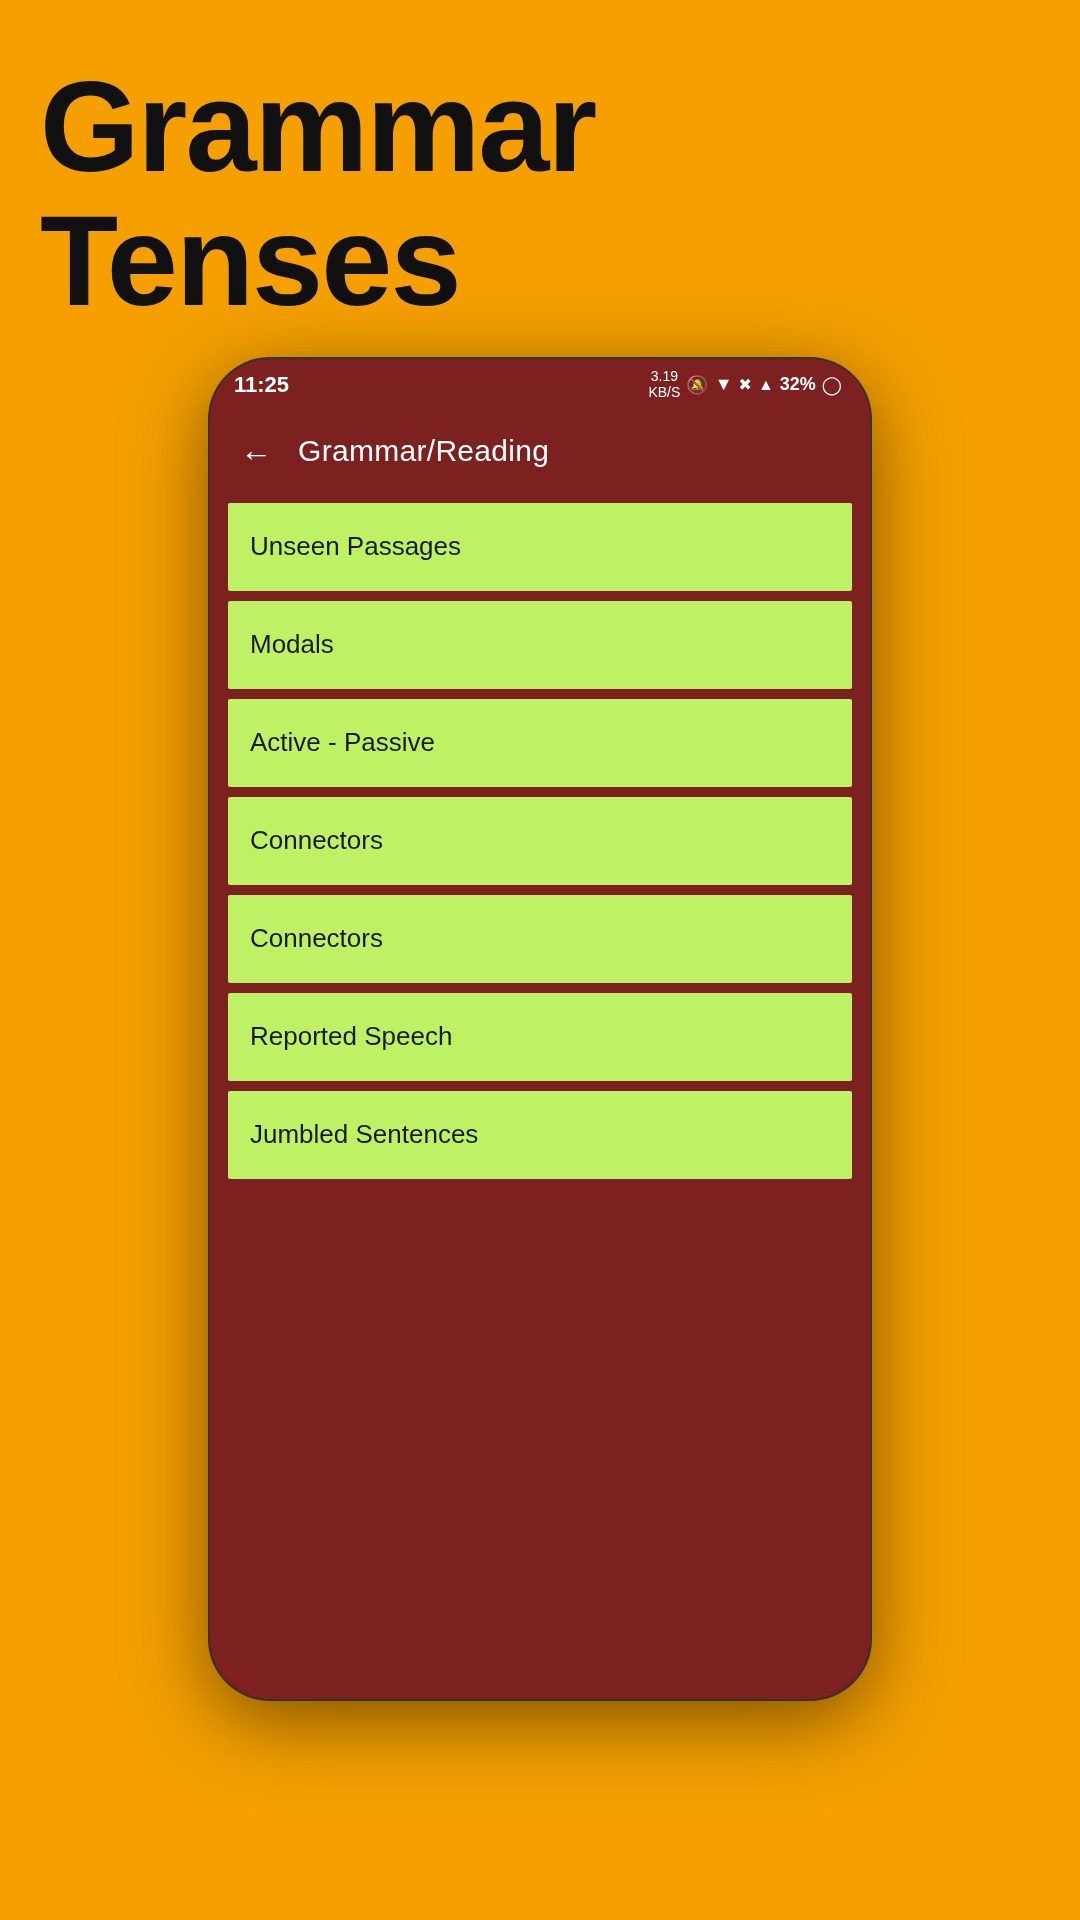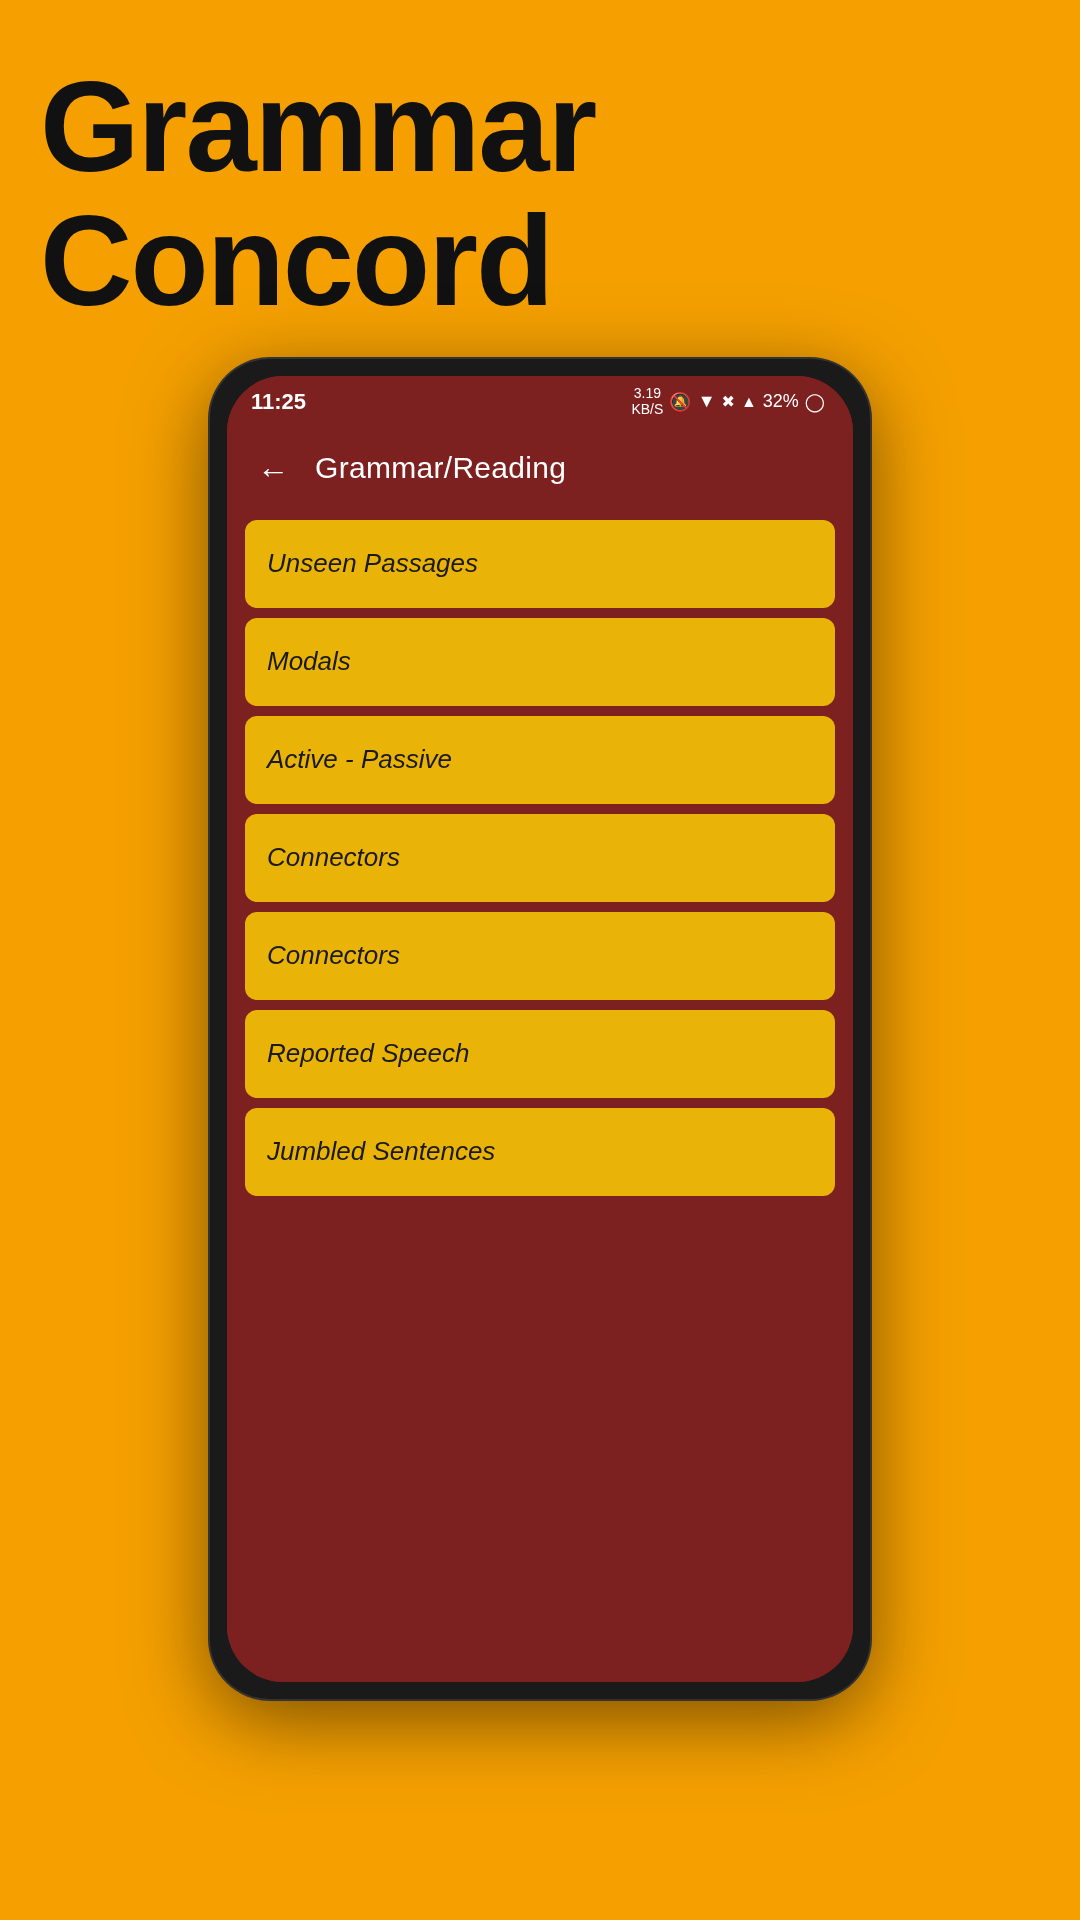--- a/index.html
+++ b/index.html
@@ -26,21 +26,21 @@
       color: #111;
       letter-spacing: -2px;
     }
 
     .phone-wrapper {
       position: relative;
       width: 660px;
       height: 1340px;
       background: #1a1a1a;
       border-radius: 60px;
-      padding: 17px;
+      padding: 0;
       box-shadow:
         0 0 0 2px #333,
         0 20px 80px rgba(0,0,0,0.5);
       overflow: hidden;
     }
 
     
     .phone-wrapper::before {
       content: '';
       position: absolute;
@@ -101,20 +101,21 @@
     .status-kb {
       font-size: 14px;
       color: white;
       line-height: 1.1;
       text-align: center;
     }
 
     .status-battery {
       color: white;
       font-size: 18px;
+      font-weight: bold;
     }
 
     
     .app-bar {
       height: 80px;
       background: #7d2020;
       display: flex;
       align-items: center;
       padding: 0 24px;
       flex-shrink: 0;
@@ -144,42 +145,41 @@
       flex: 1;
       background: #7d2020;
       padding: 12px 18px 24px 18px;
       display: flex;
       flex-direction: column;
       gap: 10px;
       overflow-y: auto;
     }
 
     .menu-item {
-      background: #eab308;
-      border-radius: 12px;
+      background: #bef264;
+      border-radius: 2px;
       padding: 26px 22px;
       cursor: pointer;
       min-height: 88px;
       display: flex;
       align-items: center;
-      font-style: italic;
     }
 
     .menu-item-text {
       font-size: 26px;
       color: #1a1a1a;
       font-weight: 400;
     }
   </style>
 </head>
 <body>
 
 <div class="page-title">
   <span>Grammar</span><br>
-  <span>Concord</span>
+  <span>Tenses</span>
 </div>
 
 <div class="phone-wrapper">
   <div class="phone-screen">
 
     <div class="status-bar">
       <span class="status-time">11:25</span>
       <div class="status-icons">
         <div class="status-kb">
           <span>3.19</span><br>

